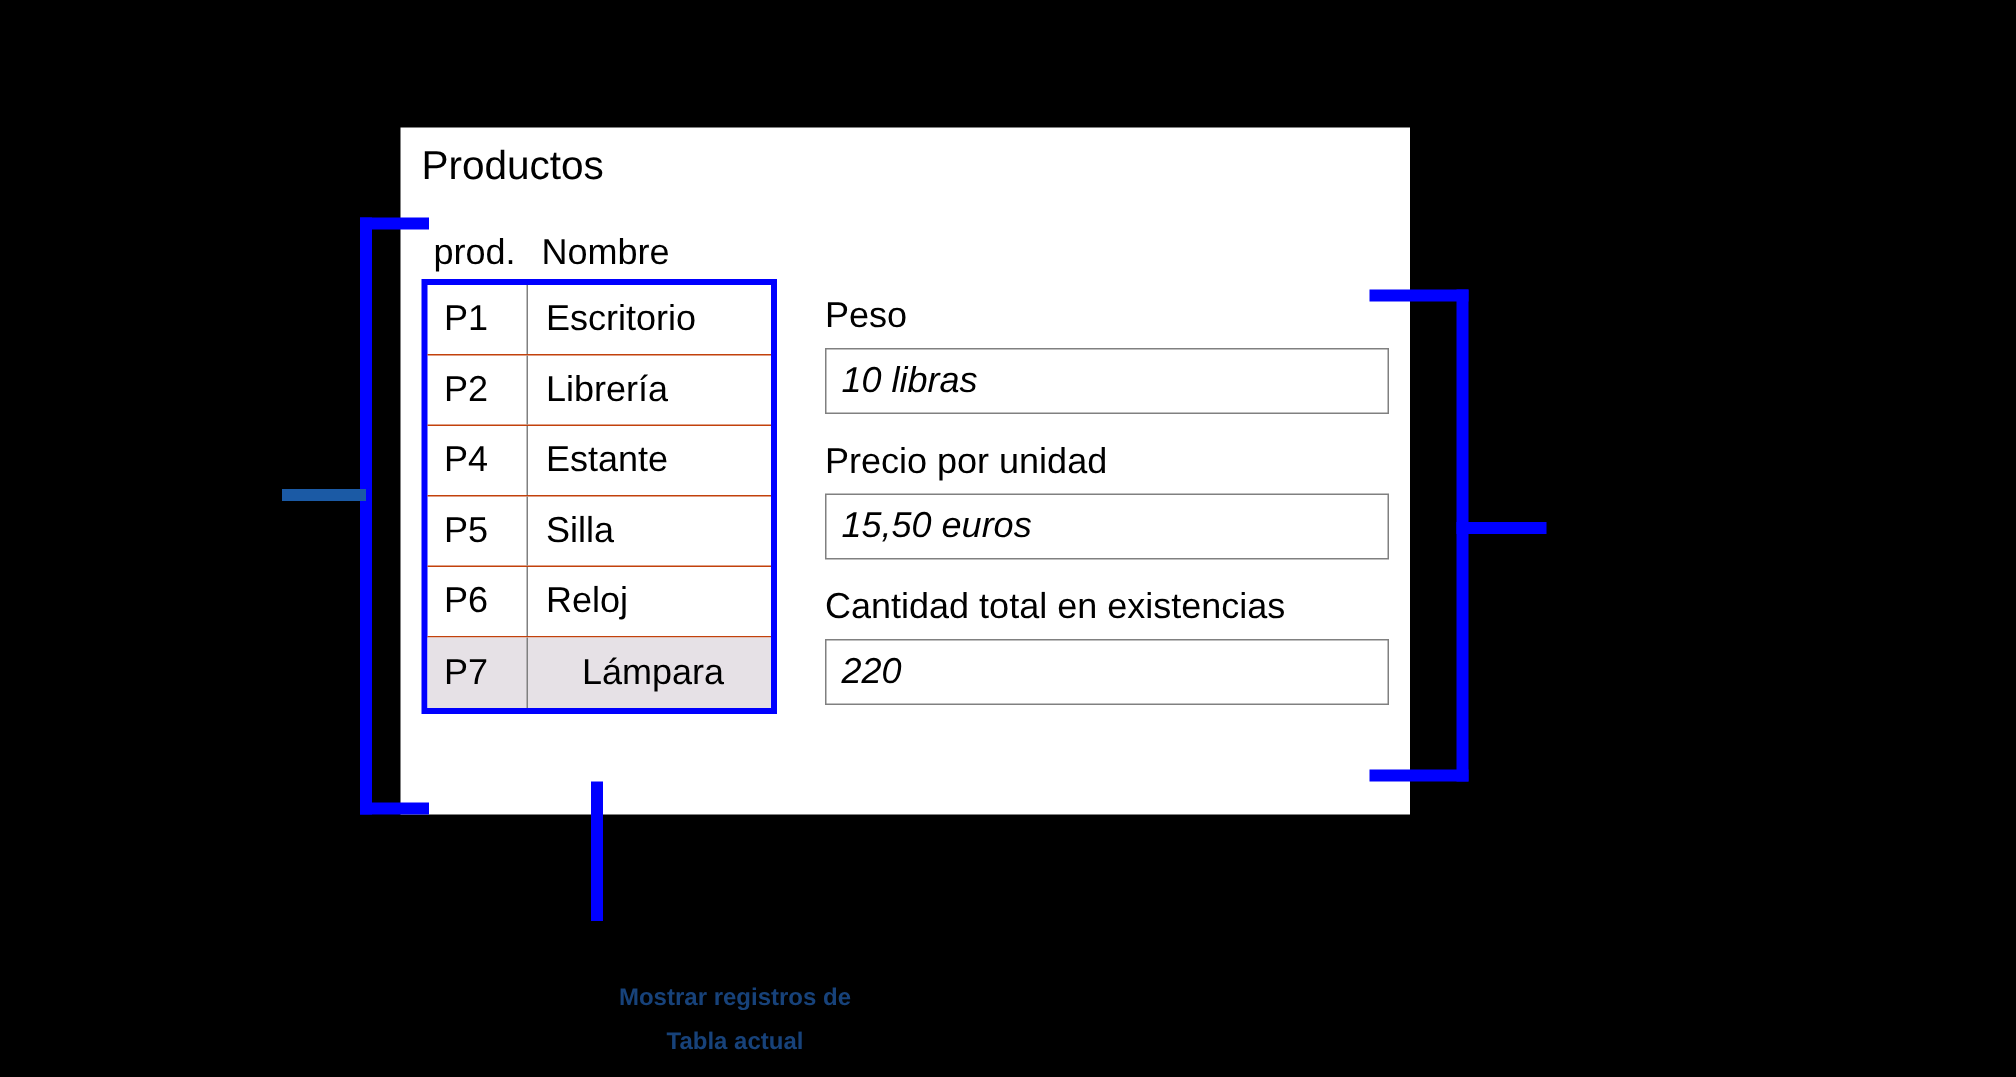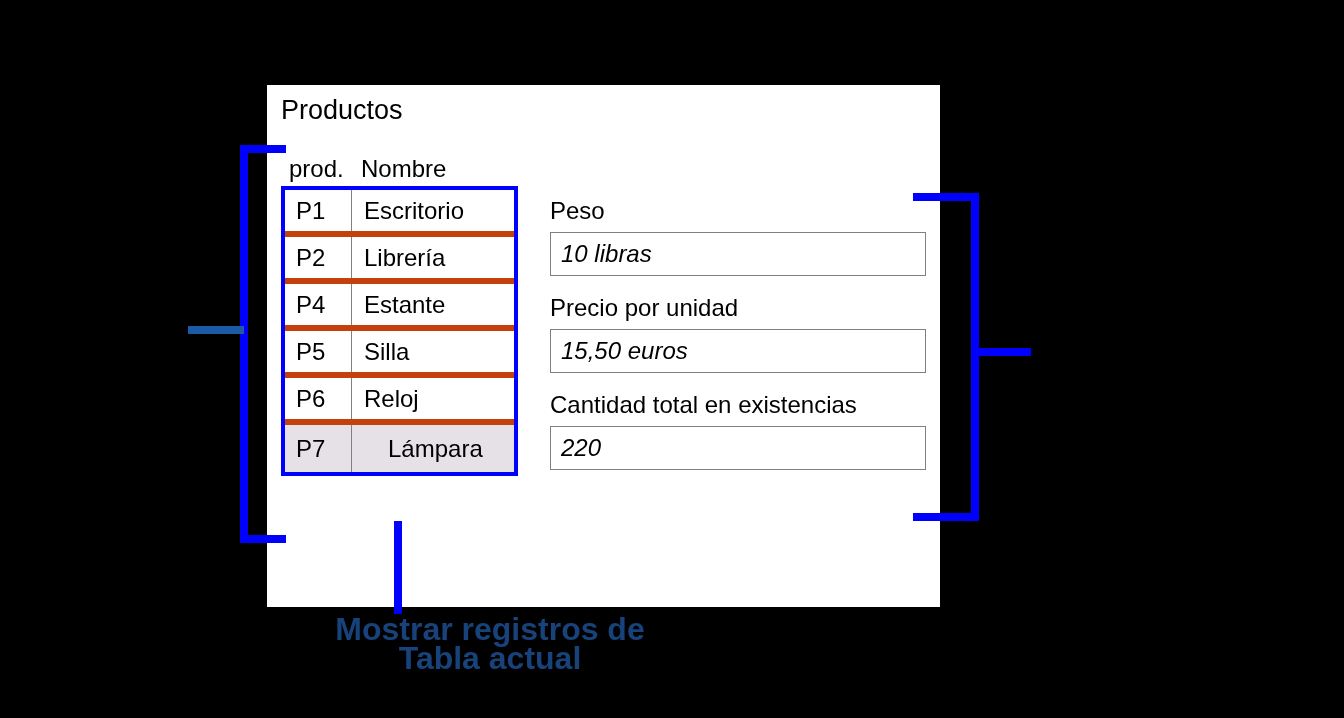--- a/index.html
+++ b/index.html
@@ -15,21 +15,21 @@
     font-family: "Liberation Sans", sans-serif;
     -webkit-font-smoothing: antialiased;
   }
 
   
   #form-panel {
     position: absolute;
     left: 267px;
     top: 85px;
     width: 673px;
-    height: 522px;
+    height: 458px;
     background: #ffffff;
   }
 
   #panel-title {
     position: absolute;
     left: 14px;
     top: 10px;
     font-size: 27px;
     color: #000000;
     white-space: nowrap;
@@ -52,21 +52,21 @@
     left: 14px;
     top: 101px;
     width: 237px;
     border: 4px solid #0000ff;
     box-sizing: border-box;
     background: #ffffff;
   }
   .grid-row {
     display: flex;
     height: 47px;
-    border-bottom: 6px solid #c2410c;
+    border-bottom: 1px solid #c2410c;
     box-sizing: border-box;
   }
   .grid-row:last-child { border-bottom: none; }
   .grid-row.selected { background: #e6e1e6; gap: 24px; }
   .cell-code {
     width: 67px;
     box-sizing: border-box;
     border-right: 1px solid #808080;
     display: flex;
     align-items: center;
@@ -150,24 +150,24 @@
     position: absolute;
     left: 394px;
     top: 521px;
     width: 8px;
     height: 93px;
     background: #0000ff;
   }
   #caption {
     position: absolute;
     left: 290px;
-    top: 615px;
+    top: 651px;
     width: 400px;
     text-align: center;
-    font-size: 32px;
+    font-size: 16px;
     font-weight: bold;
     color: #17427a;
     line-height: 29px;
   }
 </style>
 </head>
 <body>
 
 <div id="form-panel">
 

